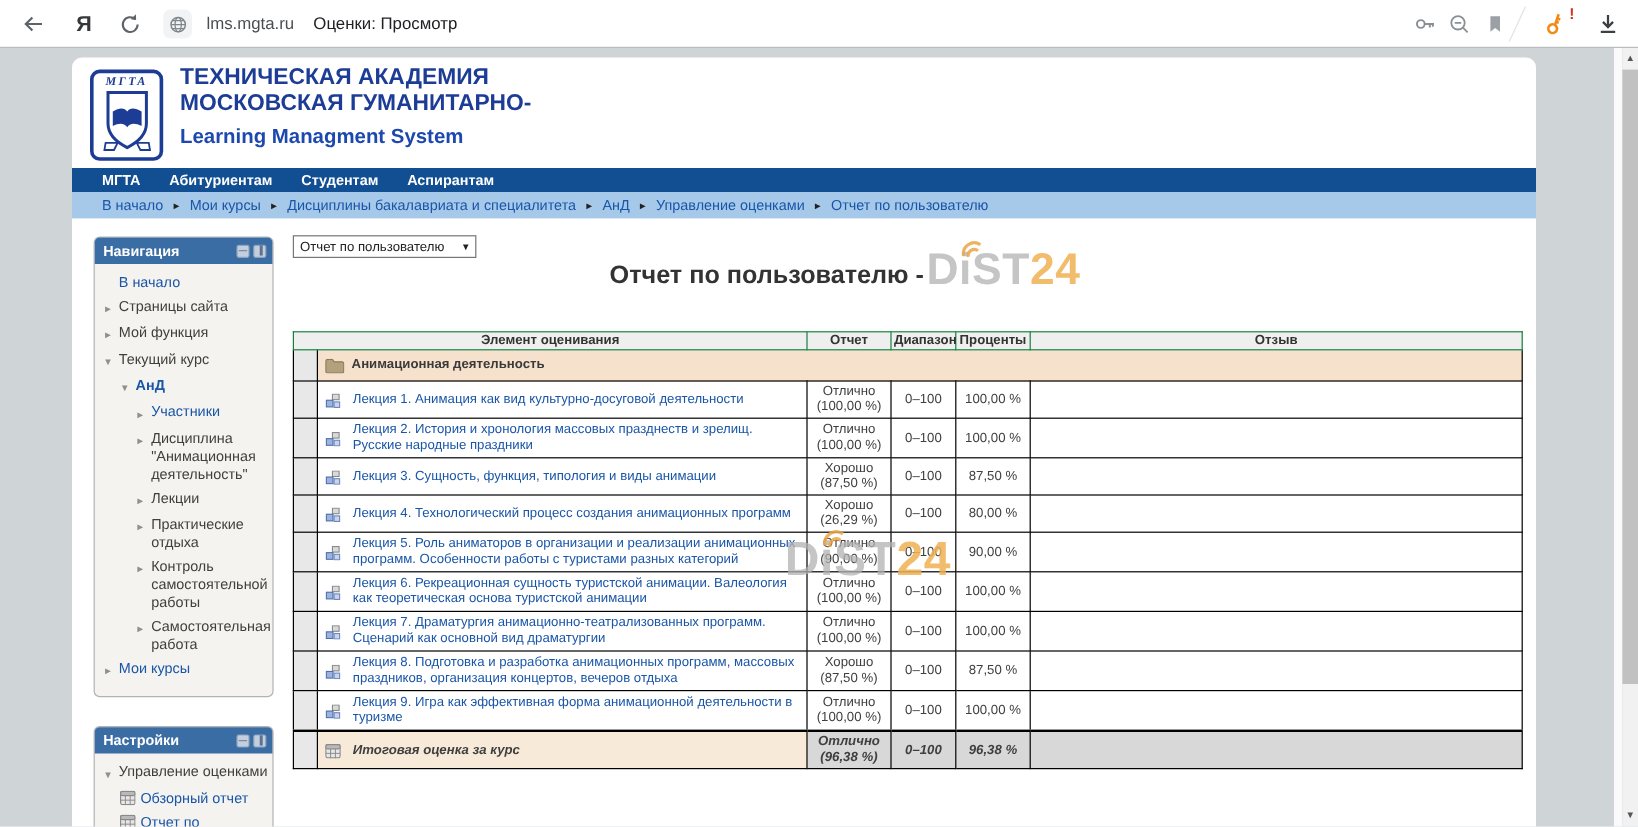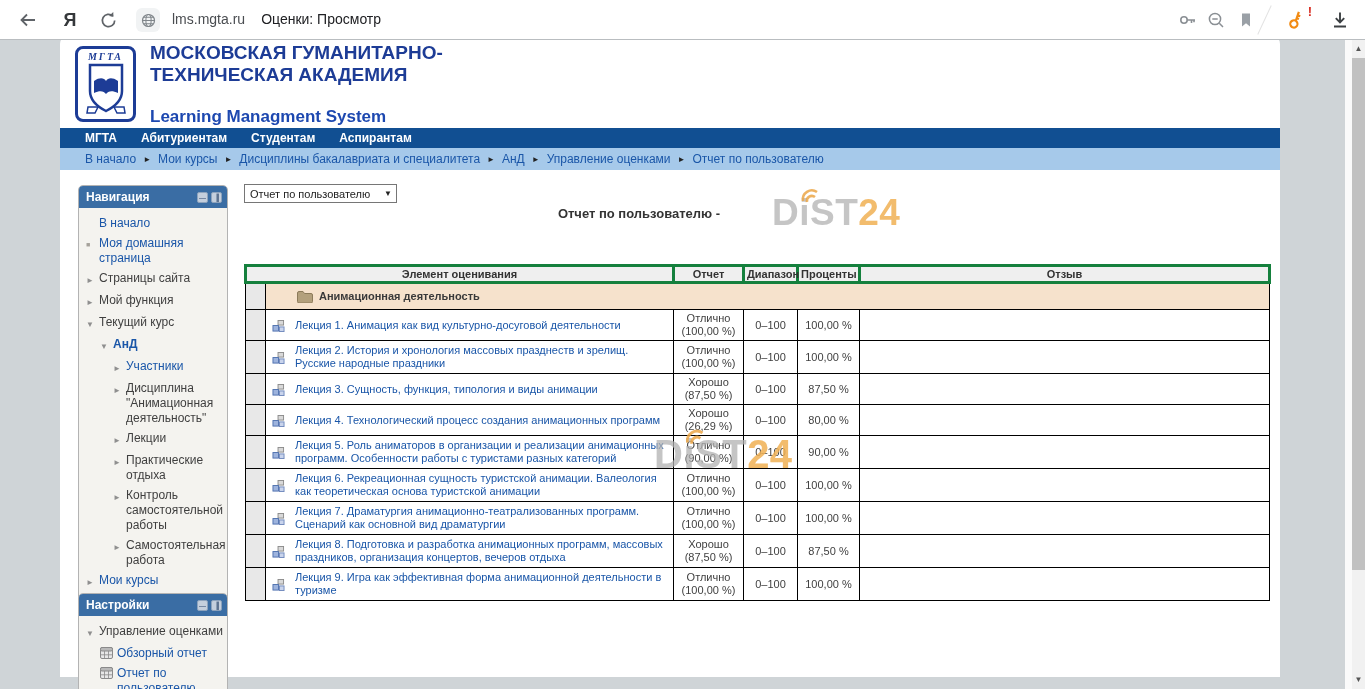--- a/index.html
+++ b/index.html
@@ -12,37 +12,37 @@
                  border-bottom:1px solid #b9bdc0; z-index:50; }
   .bicon { position:absolute; top:8px; width:24px; height:24px; display:flex; align-items:center; justify-content:center; }
   .ya-logo { font-weight:bold; font-size:18px; color:#35383b; }
   .globe-chip { background:#f1f3f4; border-radius:6px; }
   .url-text { position:absolute; left:172px; top:11px; font-size:14px; color:#202124; white-space:nowrap; }
   .url-host { color:#4a4d51; margin-right:16px; }
   .pill-edge { position:absolute; left:1264px; top:4px; width:1px; height:32px; background:#e3e3e3; transform:rotate(25deg); }
   .alert-badge { position:absolute; right:-4px; top:-4px; color:#d93025; font-weight:bold; font-size:13px; }
 
   
-  .content-card { position:absolute; left:60px; top:36px; width:1220px; height:641px; background:#fff;
+  .content-card { position:absolute; left:60px; top:48px; width:1220px; height:641px; background:#fff;
                   border-radius:8px 8px 0 0; z-index:1; }
   .white-gap { position:absolute; left:1345px; top:40px; width:7px; height:649px; background:#fafafa; z-index:2; }
 
   
   .vscroll { position:absolute; left:1352px; top:40px; width:13px; height:649px; background:#f1f1f1; z-index:60; }
   .vthumb { position:absolute; left:0; top:18px; width:13px; height:512px; background:#c1c1c1; }
   .varrow { position:absolute; left:0; width:13px; height:14px; font-size:8px; color:#555; text-align:center; line-height:14px; }
 
   
   .logo-box { position:absolute; left:15px; top:10px; width:61px; height:76px; border:3px solid #1d3c96;
               border-radius:8px; background:#fff; text-align:center; padding-top:2px; }
   .logo-text { font-family:"Liberation Serif", serif; font-style:italic; font-weight:bold; font-size:10px;
                color:#1d3c96; letter-spacing:2px; }
   .site-title { position:absolute; left:90px; top:6px; }
   .site-title .l1 { font-size:19px; font-weight:bold; color:#1d3c96; line-height:22px; }
-  .site-sub { font-size:17px; font-weight:bold; color:#1d48b0; margin-top:21px; }
+  .site-sub { font-size:17px; font-weight:bold; color:#1d48b0; margin-top:6px; }
   .login-info { position:absolute; right:12px; top:18px; font-size:11px; color:#3a3a3a; white-space:nowrap; }
   .login-info .gap { display:inline-block; width:175px; }
 
   
   .main-nav { position:absolute; left:0; top:92px; width:1220px; height:20px; background:#114f92;
               display:flex; align-items:center; padding-left:25px; gap:24px; }
   .main-nav span { color:#fff; font-weight:bold; font-size:12px; cursor:pointer; }
   .breadcrumb { position:absolute; left:0; top:112px; width:1220px; height:22px; background:#a6c9ea;
                 display:flex; align-items:center; padding-left:25px; font-size:12px; white-space:nowrap; }
   .breadcrumb a { color:#1a56a8; text-decoration:none; }
@@ -66,39 +66,39 @@
   .i1 { padding-left:14px; }
   .i2 { padding-left:27px; }
   .gicon { flex:none; width:13px; height:12px; margin-right:4px; margin-top:1px; }
 
   
   .report-select { position:absolute; left:184px; top:148px; width:153px; height:19px; background:#fff;
                    border:1px solid #767676; font-size:11px; color:#222; display:flex; align-items:center;
                    justify-content:space-between; padding:0 4px 0 5px; cursor:pointer; }
   .report-select .car { font-size:8px; color:#222; }
   .page-heading { position:absolute; left:184px; top:170px; width:790px; text-align:center;
-                  font-size:13px; font-weight:bold; color:#333; }
+                  font-size:21px; font-weight:bold; color:#333; }
 
   .watermark { position:absolute; font-weight:bold; letter-spacing:0.5px; white-space:nowrap; z-index:30;
                pointer-events:none; font-family:"Liberation Sans", sans-serif; }
   .wm-gray { color:rgba(178,178,178,0.75); } .wm-orange { color:rgba(240,176,84,0.85); }
   .wm1 { left:712px; top:156px; font-size:37px; } .wm2 { left:594px; top:396px; font-size:40px; }
   .wm-arcs { position:absolute; left:25px; top:-9px; }
   .wm2 .wm-arcs { left:27px; }
 
   
   .grades { position:absolute; left:184px; top:228px; width:1024px; border-collapse:collapse; table-layout:fixed; }
   .grades col.c-ind {width:20px;} .grades col.c-item{width:408px;} .grades col.c-grade{width:70px;}
   .grades col.c-range{width:54px;} .grades col.c-pct{width:62px;} .grades col.c-fb{width:410px;}
-  .grades th { background:#efefef; border:3px solid #15803d; font-size:11px; font-weight:bold; color:#333;
+  .grades th { background:#efefef; border:1px solid #15803d; font-size:11px; font-weight:bold; color:#333;
                padding:1px 2px; height:15px; }
   .grades td { border:1px solid #000; font-size:11px; color:#3f3f3f; vertical-align:middle; line-height:13px; }
   td.ind { background:#e8e8e8; }
   tr.cat-row td.cat { background:#f6e2cc; font-weight:bold; color:#3a3a3a; padding:6px 6px; }
-  .cat-inner { display:flex; align-items:center; gap:6px;margin-left:25px; }
+  .cat-inner { display:flex; align-items:center; gap:6px; }
   td.item { padding:3px 6px; }
   .item-inner { display:flex; gap:6px;align-items:center; }
   .item-inner a { color:#1a56a8; text-decoration:none; }
   td.ctr { text-align:center; padding:2px 1px; }
   tr.total-row td { border-top:2px solid #000; font-style:italic; font-weight:bold; background:#d8d8d8; }
   tr.total-row td.ind { background:#e8e8e8; }
   tr.total-row td.item { background:#f8ead9; }
   svg { display:block; }
 </style>
 </head>
@@ -171,22 +171,22 @@
 
     <div class="logo-box">
       <div class="logo-text">МГТА</div>
       <svg width="44" height="52" viewBox="0 0 44 52" style="margin:1px auto 0">
         <path d="M6 2 h32 v26 c0 10 -8 16 -16 20 c-8 -4 -16 -10 -16 -20 Z" fill="#fff" stroke="#1d3c96" stroke-width="2.5"></path>
         <path d="M10 18 c6 -4 10 -3 12 0 c2 -3 6 -4 12 0 v12 c-6 -3 -10 -2 -12 1 c-2 -3 -6 -4 -12 -1 Z" fill="#1d3c96"></path>
         <path d="M4 44 h10 l-3 6 h-8 Z M40 44 h-10 l3 6 h8 Z" fill="none" stroke="#1d3c96" stroke-width="1.5"></path>
       </svg>
     </div>
     <div class="site-title">
+      <div class="l1">ТЕХНИЧЕСКАЯ АКАДЕМИЯ</div>
       <div class="l1">МОСКОВСКАЯ ГУМАНИТАРНО-</div>
-      <div class="l1">ТЕХНИЧЕСКАЯ АКАДЕМИЯ</div>
       <div class="site-sub">Learning Managment System</div>
     </div>
 
     <div class="main-nav">
       <span>МГТА</span>
       <span>Абитуриентам</span>
       <span>Студентам</span>
       <span>Аспирантам</span>
     </div>
 
@@ -209,24 +209,20 @@
         <span>Навигация</span>
         <span class="blk-btns">
             <span class="blk-btn">—</span>
             <span class="blk-btn">▐</span>
           </span>
       </div>
       <div class="blk-body">
         <div class="tree-item">
             <span class="tw"></span>
             <span class="lbl lnk">В начало</span>
-          </div>
-        <div class="tree-item">
-            <span class="tw sq">■</span>
-            <span class="lbl lnk">Моя домашняя страница</span>
           </div>
         <div class="tree-item">
             <span class="tw">►</span>
             <span class="lbl drk">Страницы сайта</span>
           </div>
         <div class="tree-item">
             <span class="tw">►</span>
             <span class="lbl drk">Мой функция</span>
           </div>
         <div class="tree-item">
@@ -525,17 +521,37 @@
             </td>
           <td class="ctr">
               <div>Отлично</div>
               <div>(100,00 %)</div>
             </td>
           <td class="ctr">0–100</td>
           <td class="ctr">100,00 %</td>
           <td></td>
         </tr>
 
+        <tr class="total-row">
+          <td class="ind"></td>
+          <td class="item">
+              <span class="item-inner">
+                <svg class="gicon" viewBox="0 0 13 12">
+                  <rect x="0.5" y="0.5" width="12" height="11" rx="1.5" fill="#e7e7e7" stroke="#8a8a8a"></rect>
+                  <rect x="0.5" y="0.5" width="12" height="3.5" rx="1.5" fill="#b9b9b9" stroke="#8a8a8a"></rect>
+                  <path d="M4.5 4 v8 M8.5 4 v8 M0.5 7.8 h12" stroke="#8a8a8a" stroke-width="0.8"></path>
+                </svg>
+                <span>Итоговая оценка за курс</span>
+              </span>
+            </td>
+          <td class="ctr">
+              <div>Отлично</div>
+              <div>(96,38 %)</div>
+            </td>
+          <td class="ctr">0–100</td>
+          <td class="ctr">96,38 %</td>
+          <td></td>
+        </tr>
       </tbody>
     </table>
 
   </div>
 </div>
 
 </body></html>

